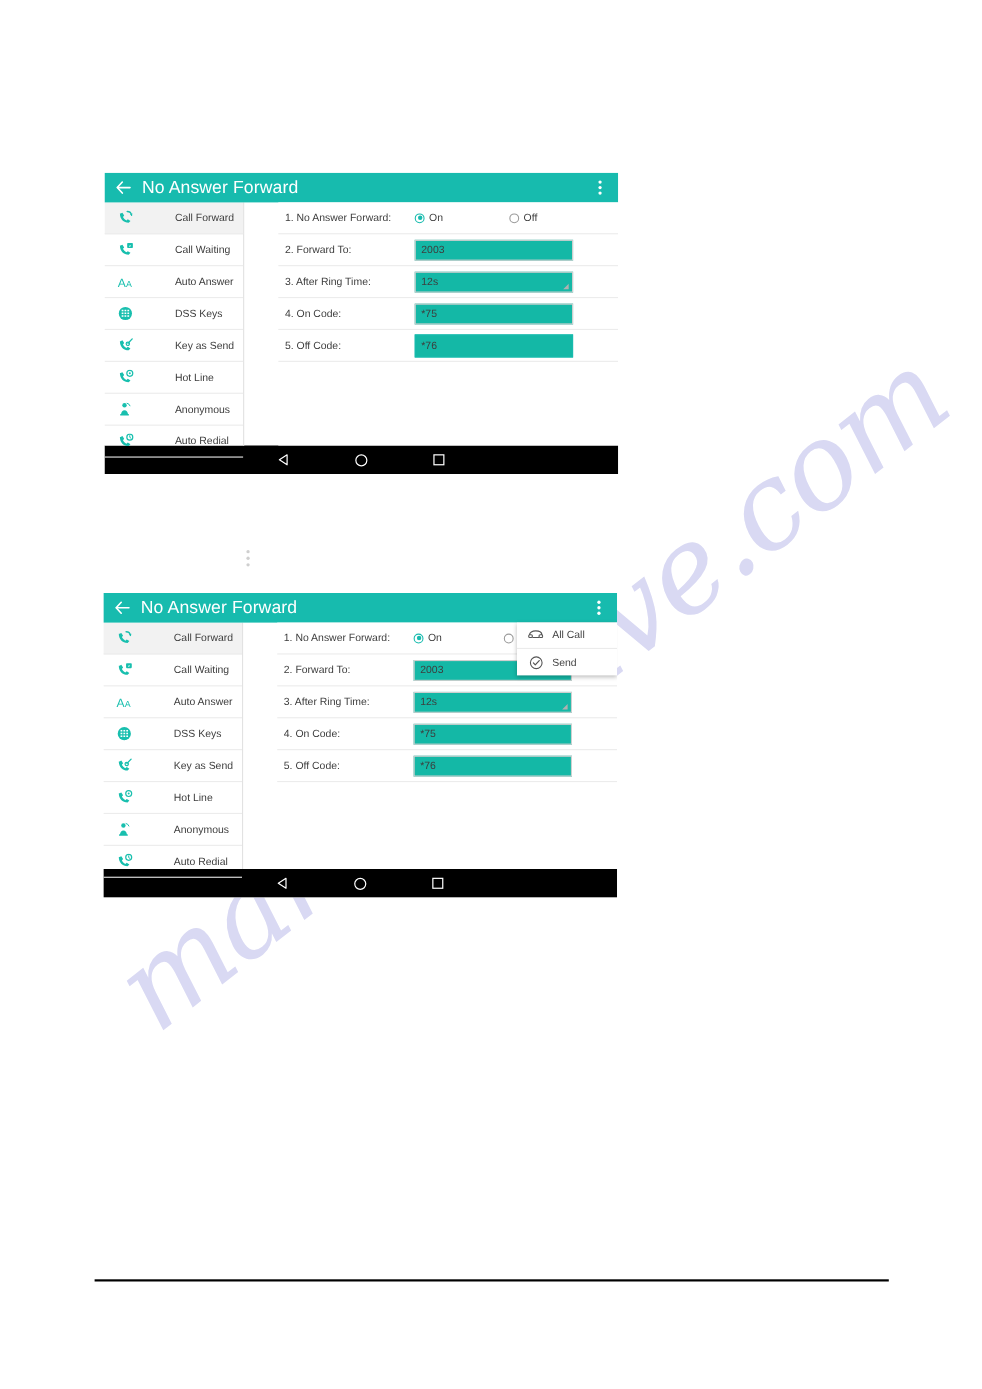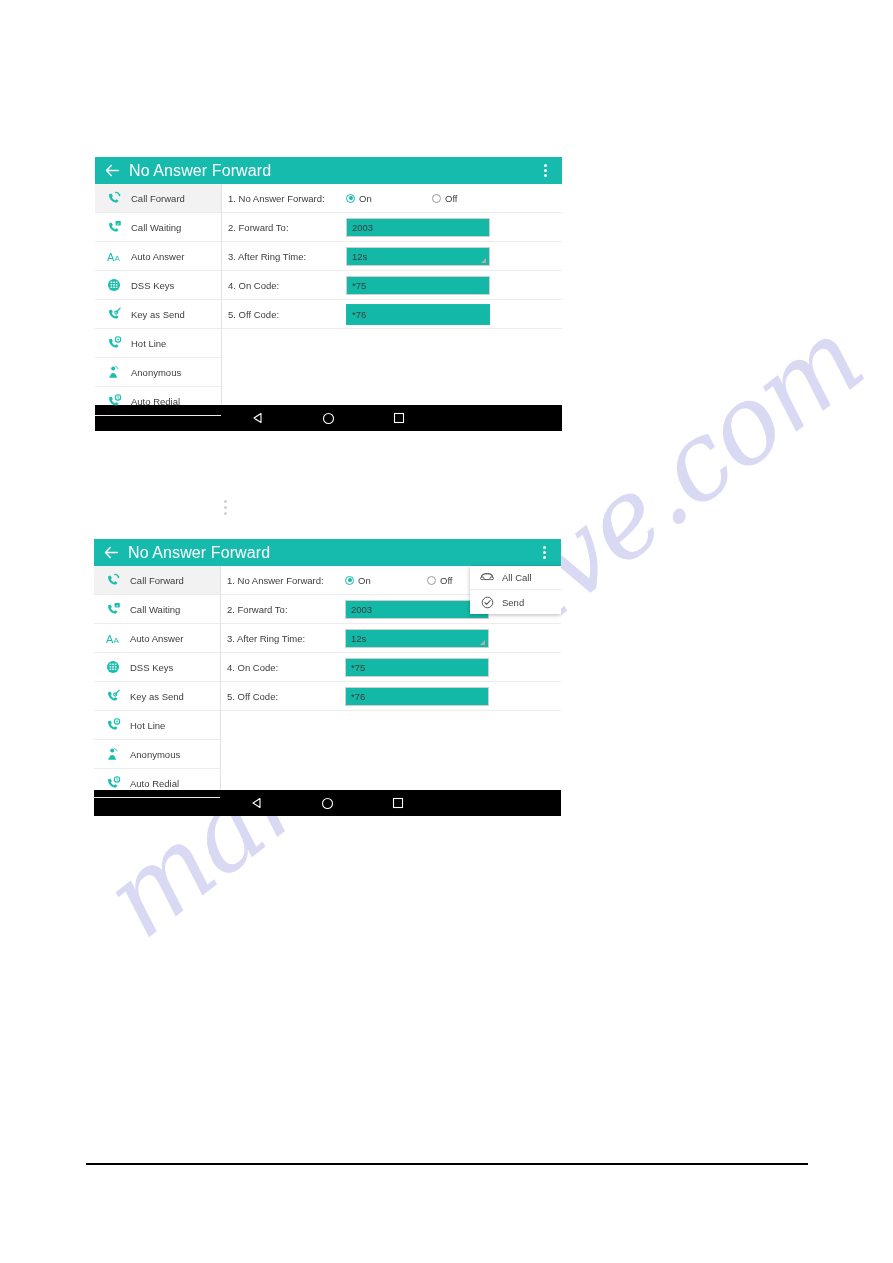--- a/index.html
+++ b/index.html
@@ -80,39 +80,41 @@
     background:#ffffff;
     border-right:1px solid #e2e2e2;
     flex:0 0 auto;
   }
   .side-item{
     display:flex;
     align-items:center;
     border-bottom:1px solid #ececec;
     box-sizing:border-box;
     padding-left:8px;
+    gap:28px;
   }
   .side-item.active{background:#f2f2f2;}
   .side-item .sicon{
     width:22px;height:18px;
     flex:0 0 auto;
     display:flex;align-items:center;justify-content:center;
     margin-right:6px;
   }
   .side-item .slabel{
     font-size:9.5px;
     color:#3d3d3d;
     white-space:nowrap;
   }
 
   
   .form{
     flex:1 1 auto;
     background:#ffffff;
     position:relative;
+    margin-left:31px;
   }
   .frow{
     display:flex;
     align-items:center;
     border-bottom:1px solid #ececec;
     box-sizing:border-box;
     padding-left:6px;
   }
   .frow .flabel{
     font-size:9.5px;

